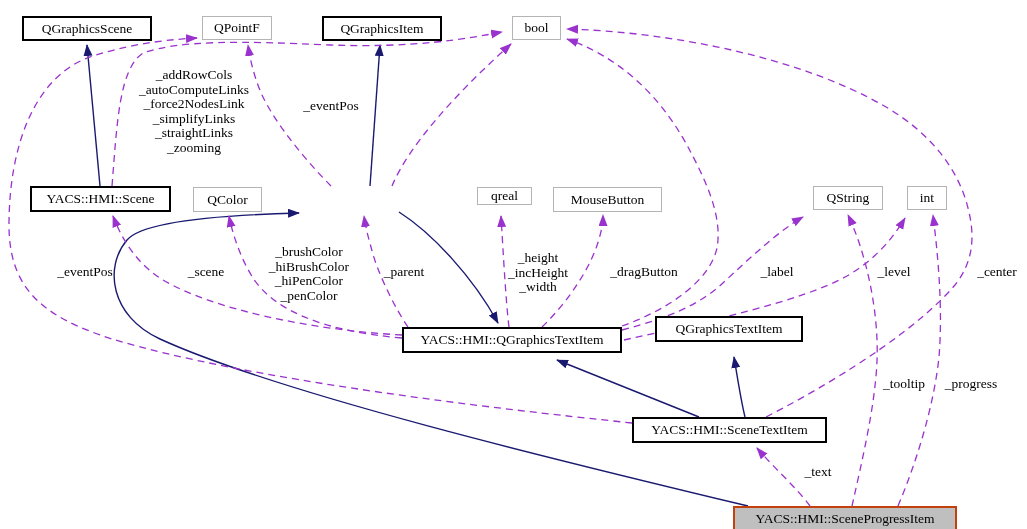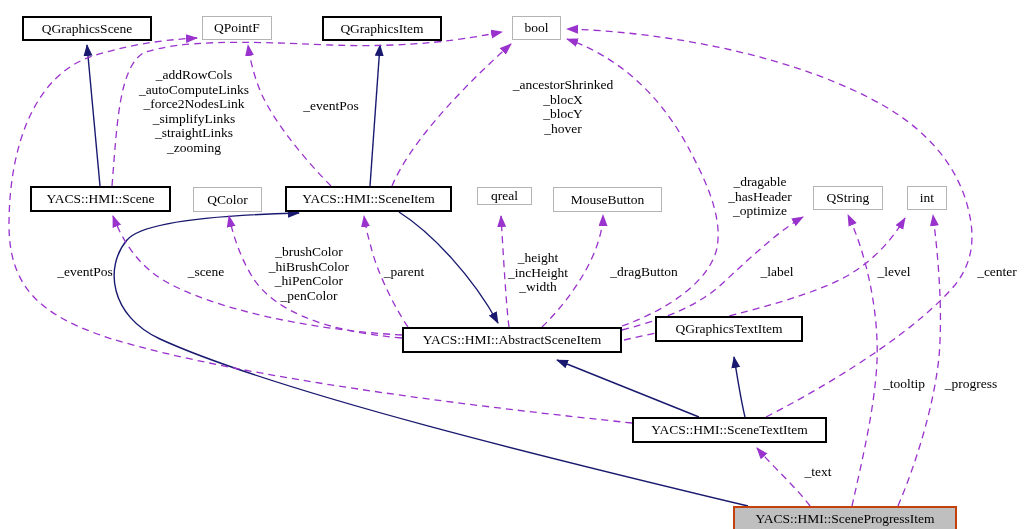--- a/index.html
+++ b/index.html
@@ -74,44 +74,36 @@
       <path d="M 898,497 C 917,452 934,396 939,348 C 943,300 938,246 933,206" marker-end="url(#arrowPurple)"></path>
     </g>
   </svg>
 
   <div class="node linked" style="left:22px;  top:7px;   width:130px; height:25px;">QGraphicsScene</div>
   <div class="node external" style="left:202px; top:7px;   width:70px;  height:24px;">QPointF</div>
   <div class="node linked" style="left:322px; top:7px;   width:120px; height:25px;">QGraphicsItem</div>
   <div class="node external" style="left:512px; top:7px;   width:49px;  height:24px;">bool</div>
   <div class="node linked" style="left:30px;  top:177px; width:141px; height:26px;">YACS::HMI::Scene</div>
   <div class="node external" style="left:193px; top:178px; width:69px;  height:25px;">QColor</div>
-  <div class="node linked" style="left:285px; top:177px; width:167px; height:26px;">YACS::HMI::SceneItem</div>
   <div class="node external" style="left:477px; top:178px; width:55px;  height:18px;">qreal</div>
   <div class="node external" style="left:553px; top:178px; width:109px; height:25px;">MouseButton</div>
   <div class="node external" style="left:813px; top:177px; width:70px;  height:24px;">QString</div>
   <div class="node external" style="left:907px; top:177px; width:40px;  height:24px;">int</div>
-  <div class="node linked" style="left:402px; top:318px; width:220px; height:26px;">YACS::HMI::AbstractSceneItem</div>
+  <div class="node linked" style="left:402px; top:318px; width:220px; height:26px;">YACS::HMI::QGraphicsTextItem</div>
   <div class="node linked" style="left:655px; top:307px; width:148px; height:26px;">QGraphicsTextItem</div>
   <div class="node linked" style="left:632px; top:408px; width:195px; height:26px;">YACS::HMI::SceneTextItem</div>
   <div class="node current" style="left:733px; top:497px; width:224px; height:26px;">YACS::HMI::SceneProgressItem</div>
 
   <div class="elabel" style="left:124px; top:59px;  width:140px;">_addRowCols
 _autoComputeLinks
 _force2NodesLink
 _simplifyLinks
 _straightLinks
 _zooming</div>
   <div class="elabel" style="left:296px; top:90px;  width:70px;">_eventPos</div>
-  <div class="elabel" style="left:498px; top:69px;  width:130px;">_ancestorShrinked
-_blocX
-_blocY
-_hover</div>
-  <div class="elabel" style="left:714px; top:166px; width:92px;">_dragable
-_hasHeader
-_optimize</div>
   <div class="elabel" style="left:50px;  top:256px; width:70px;">_eventPos</div>
   <div class="elabel" style="left:176px; top:256px; width:60px;">_scene</div>
   <div class="elabel" style="left:254px; top:236px; width:110px;">_brushColor
 _hiBrushColor
 _hiPenColor
 _penColor</div>
   <div class="elabel" style="left:374px; top:256px; width:60px;">_parent</div>
   <div class="elabel" style="left:498px; top:242px; width:80px;">_height
 _incHeight
 _width</div>

